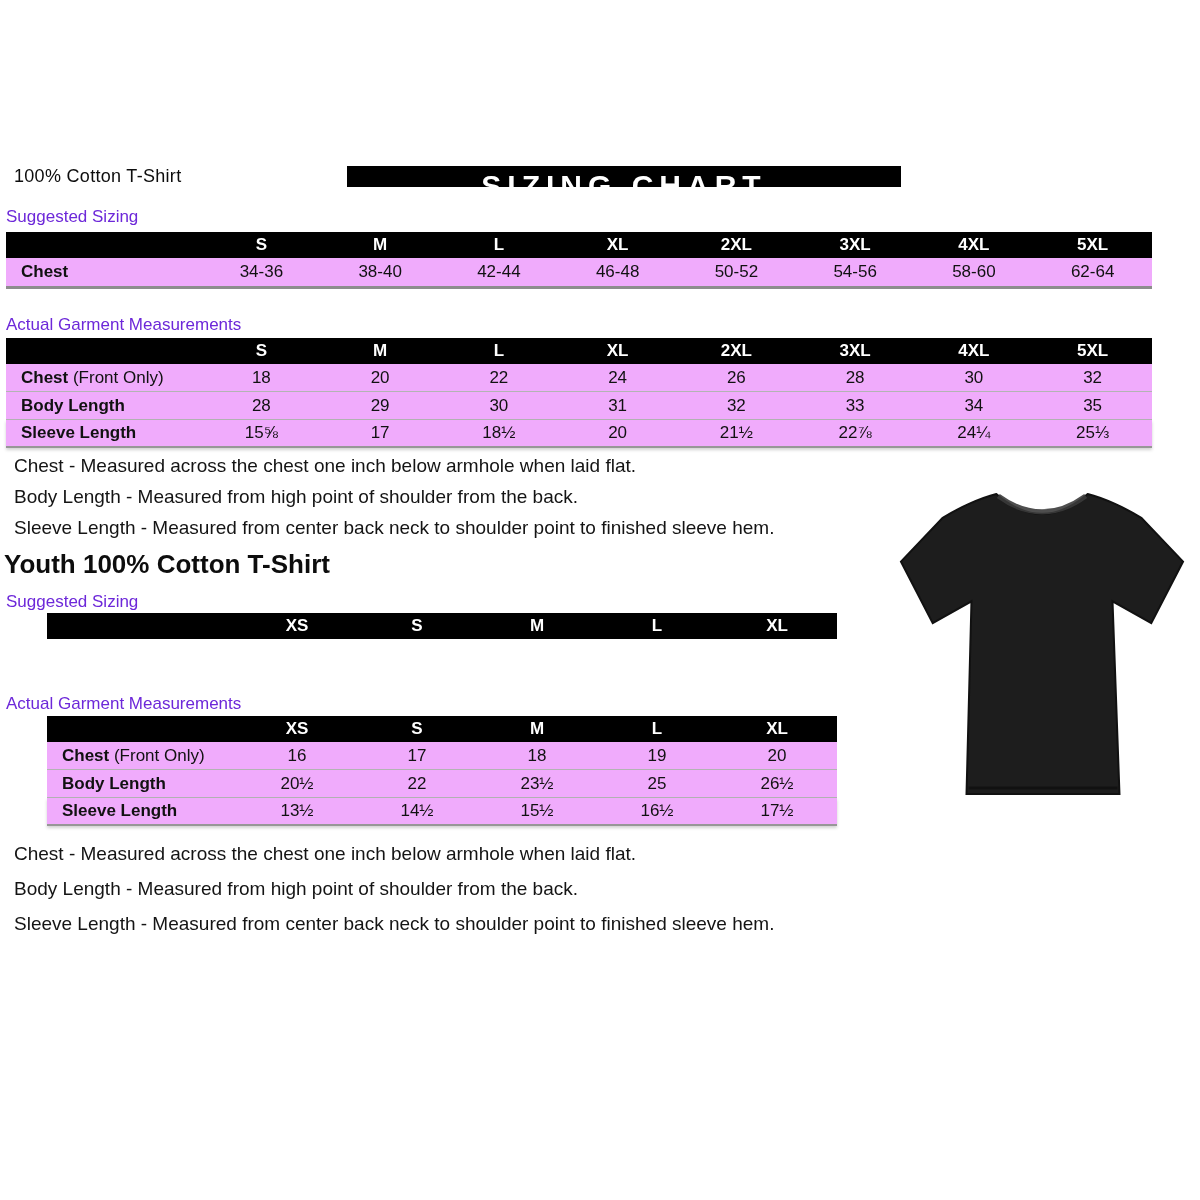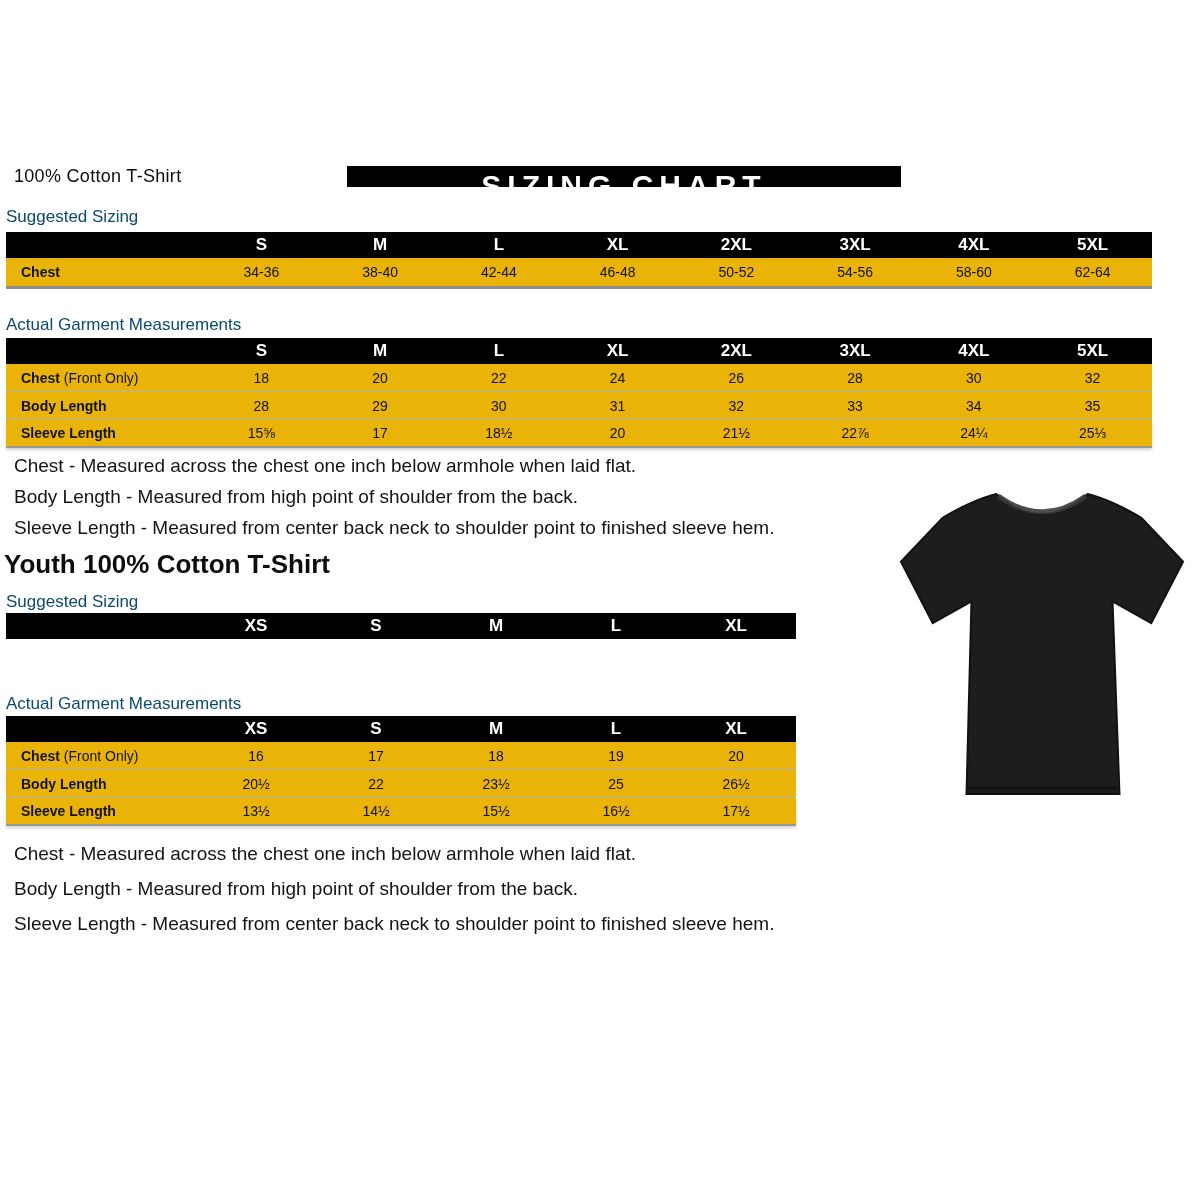--- a/index.html
+++ b/index.html
@@ -10,30 +10,30 @@
     width:1200px; height:1200px;
     position:relative;
     overflow:hidden;
   }
   .abs { position:absolute; }
 
   
   .adult-title { left:14px; top:166px; font-size:18px; font-weight:400; letter-spacing:.3px; color:#0d0d0d; }
   .banner { left:347px; top:166px; width:554px; height:21px; background:#000; color:#fff;
             font-size:30px; font-weight:800; letter-spacing:6px; text-align:center; line-height:39px; }
-  .section-label { font-size:17px; color:#0c4a6e; }
+  .section-label { font-size:17px; color:#6d28d9; }
   .youth-title { left:4px; top:549px; font-size:26px; font-weight:700; color:#0d0d0d; }
 
   
   .sztable { left:6px; }
   .t-head, .t-row { display:grid; align-items:center; }
   .adult .t-head, .adult .t-row { grid-template-columns:196px repeat(8,1fr); width:1146px; }
-  .youth .t-head, .youth .t-row { grid-template-columns:190px repeat(5,1fr); width:790px; }
+  .youth .t-head, .youth .t-row { grid-template-columns:190px repeat(5,1fr); width:790px;margin-left:41px; }
   .t-head { background:#000; color:#fff; height:26px; font-size:17px; font-weight:700; }
-  .t-row  { background:#eab308; height:28px; font-size:14px; border-bottom:1px solid #b3b3b3; }
+  .t-row  { background:#f0abfc; height:28px; font-size:17px; border-bottom:1px solid #b3b3b3; }
   .suggested .t-row { height:31px; border-bottom:3px solid #8d8d8d; }
   .actual .t-row:last-child { border-bottom:2px solid #979797; box-shadow:0 2px 3px rgba(0,0,0,.18); }
   .t-cell { text-align:center; }
   .t-label { padding-left:15px; font-weight:700; }
   .t-label .suffix { font-weight:400; }
 
   
   .notes p { font-size:19px; color:#141414; }
   .notes-adult p { margin-bottom:9px; }
   .notes-youth p { margin-bottom:13px; }

